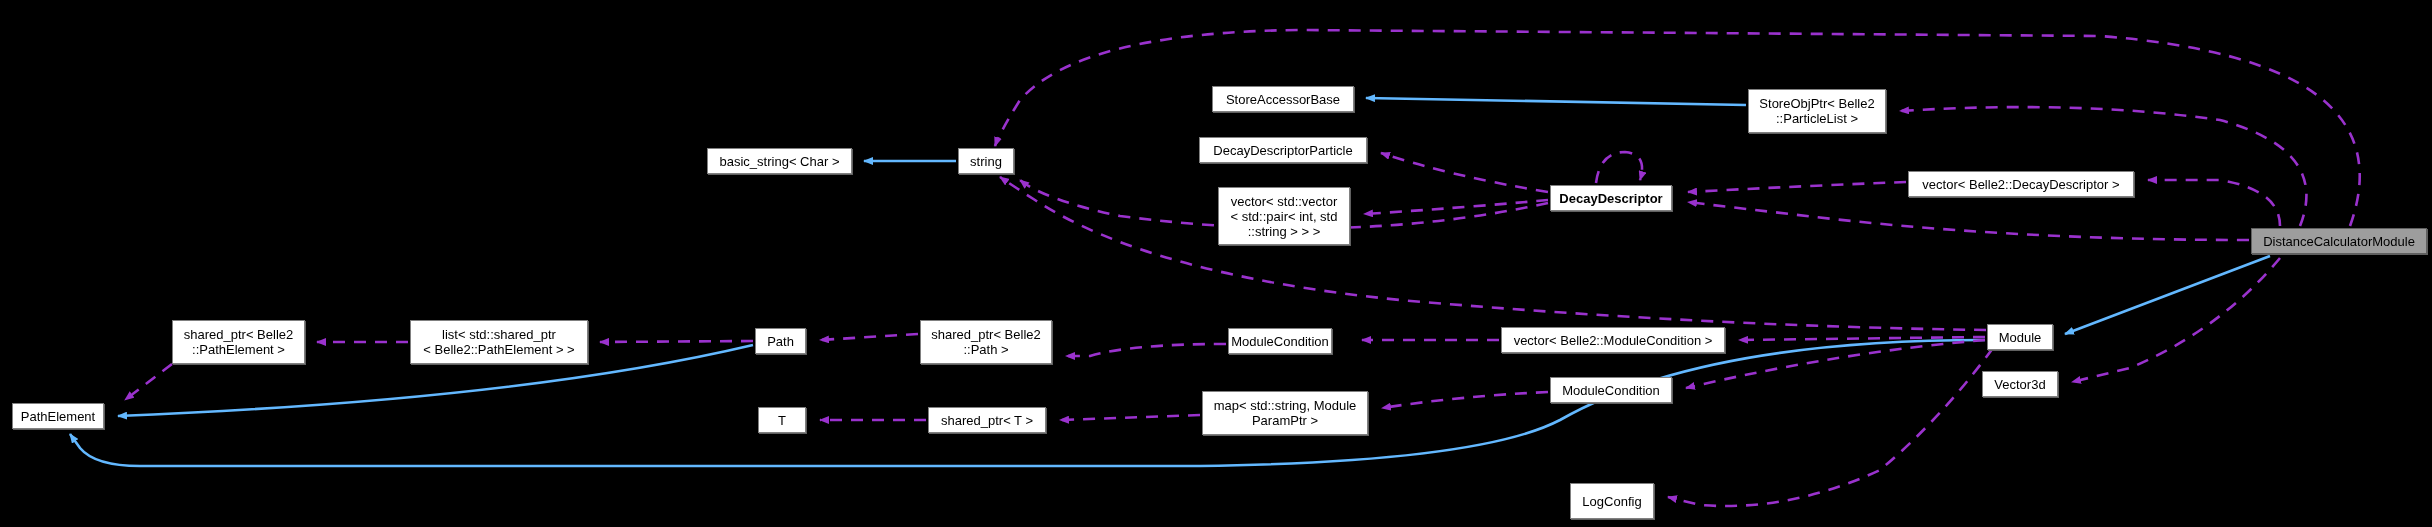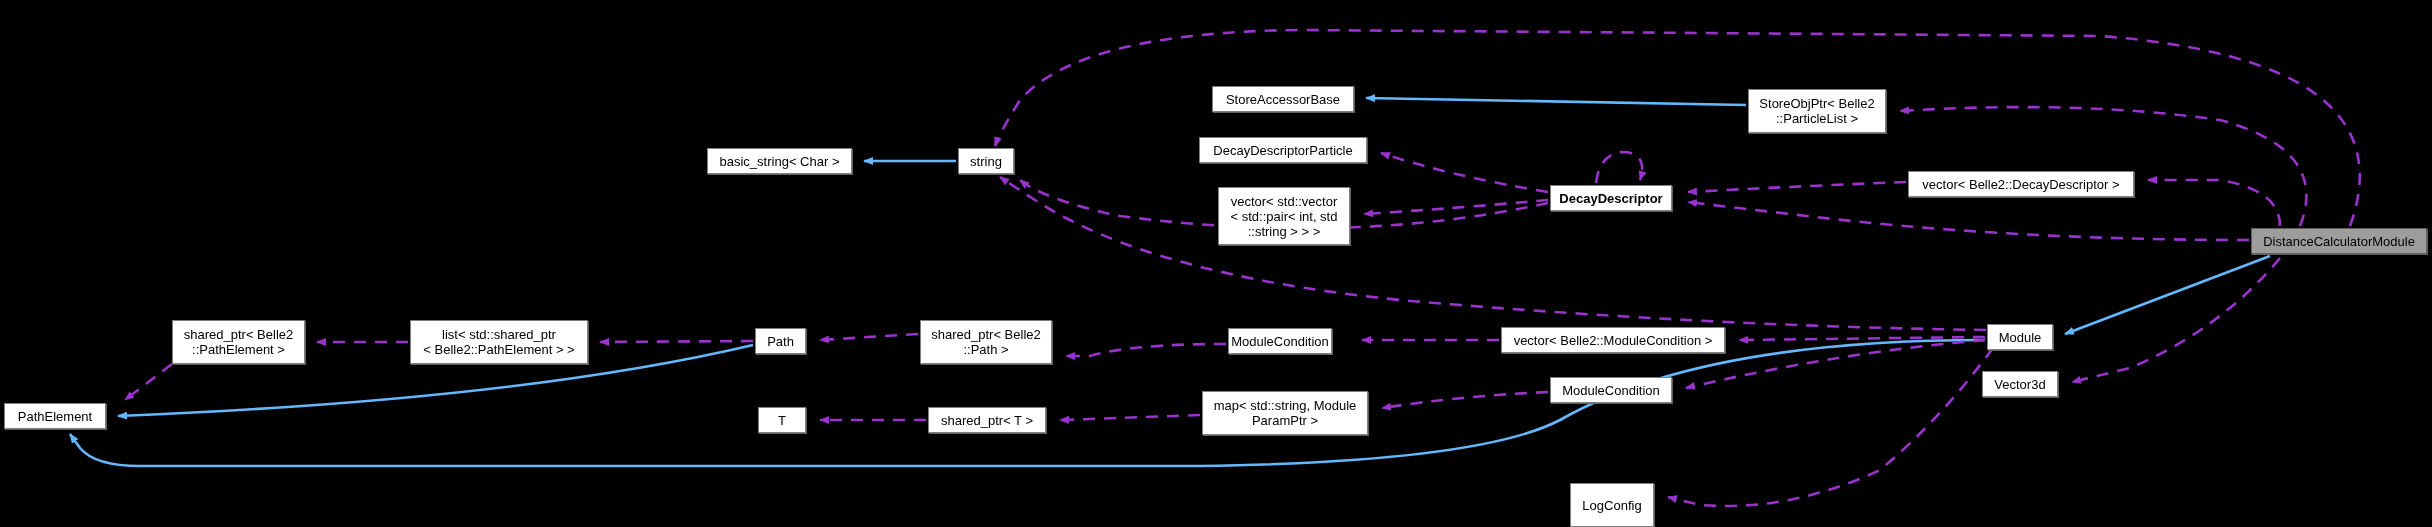--- a/index.html
+++ b/index.html
@@ -106,41 +106,41 @@
 
       <path d="M2300,226 Q2330,150 2220,120 Q2080,100 1900,111"></path>
 
       <path d="M2350,226 Q2410,60 2100,36 L1300,30 Q1080,32 1020,100 Q1000,132 995,146"></path>
 
       <path d="M2280,258 Q2220,330 2130,368 L2072,382"></path>
     </g>
   </svg>
 
   <div id="nodes">
-      <div class="node" style="left: 4px; top: 403px; width: 102px; height: 26px;"><span>PathElement</span></div>
+      <div class="node" style="left: 12px; top: 403px; width: 92px; height: 26px;"><span>PathElement</span></div>
       <div class="node" style="left: 172px; top: 320px; width: 133px; height: 44px;"><span>shared_ptr&lt; Belle2
 ::PathElement &gt;</span></div>
       <div class="node" style="left: 410px; top: 320px; width: 178px; height: 44px;"><span>list&lt; std::shared_ptr
 &lt; Belle2::PathElement &gt; &gt;</span></div>
       <div class="node" style="left: 707px; top: 148px; width: 145px; height: 26px;"><span>basic_string&lt; Char &gt;</span></div>
       <div class="node" style="left: 958px; top: 148px; width: 56px; height: 26px;"><span>string</span></div>
       <div class="node" style="left: 755px; top: 328px; width: 51px; height: 26px;"><span>Path</span></div>
       <div class="node" style="left: 758px; top: 407px; width: 48px; height: 26px;"><span>T</span></div>
       <div class="node" style="left: 920px; top: 320px; width: 132px; height: 44px;"><span>shared_ptr&lt; Belle2
 ::Path &gt;</span></div>
       <div class="node" style="left: 928px; top: 407px; width: 118px; height: 26px;"><span>shared_ptr&lt; T &gt;</span></div>
       <div class="node" style="left: 1212px; top: 86px; width: 142px; height: 26px;"><span>StoreAccessorBase</span></div>
       <div class="node" style="left: 1199px; top: 137px; width: 168px; height: 26px;"><span>DecayDescriptorParticle</span></div>
       <div class="node" style="left: 1218px; top: 187px; width: 132px; height: 58px;"><span>vector&lt; std::vector
 &lt; std::pair&lt; int, std
 ::string &gt; &gt; &gt;</span></div>
       <div class="node" style="left: 1228px; top: 328px; width: 104px; height: 26px;"><span>ModuleCondition</span></div>
       <div class="node" style="left: 1202px; top: 391px; width: 166px; height: 44px;"><span>map&lt; std::string, Module
 ParamPtr &gt;</span></div>
-      <div class="node" style="left: 1570px; top: 483px; width: 84px; height: 44px;"><span>LogConfig</span></div>
+      <div class="node" style="left: 1570px; top: 483px; width: 84px; height: 36px;"><span>LogConfig</span></div>
       <div class="node" style="left: 1550px; top: 185px; width: 122px; height: 26px; font-weight: bold;"><span>DecayDescriptor</span></div>
       <div class="node" style="left: 1501px; top: 327px; width: 224px; height: 26px;"><span>vector&lt; Belle2::ModuleCondition &gt;</span></div>
       <div class="node" style="left: 1550px; top: 377px; width: 122px; height: 26px;"><span>ModuleCondition</span></div>
       <div class="node" style="left: 1748px; top: 89px; width: 138px; height: 44px;"><span>StoreObjPtr&lt; Belle2
 ::ParticleList &gt;</span></div>
       <div class="node" style="left: 1908px; top: 171px; width: 226px; height: 26px;"><span>vector&lt; Belle2::DecayDescriptor &gt;</span></div>
       <div class="node" style="left: 1987px; top: 324px; width: 66px; height: 26px; text-align: right;"><span>Module</span></div>
       <div class="node" style="left: 1982px; top: 371px; width: 76px; height: 26px;"><span>Vector3d</span></div>
       <div class="node highlight" style="left: 2251px; top: 228px; width: 176px; height: 26px;"><span>DistanceCalculatorModule</span></div>
     </div>

